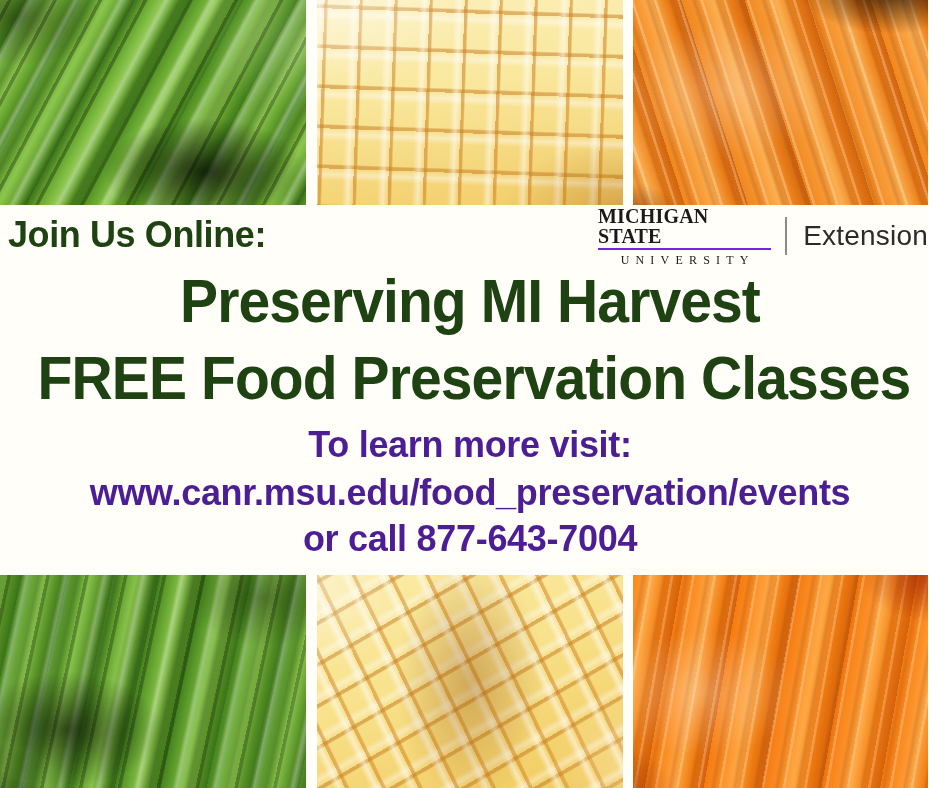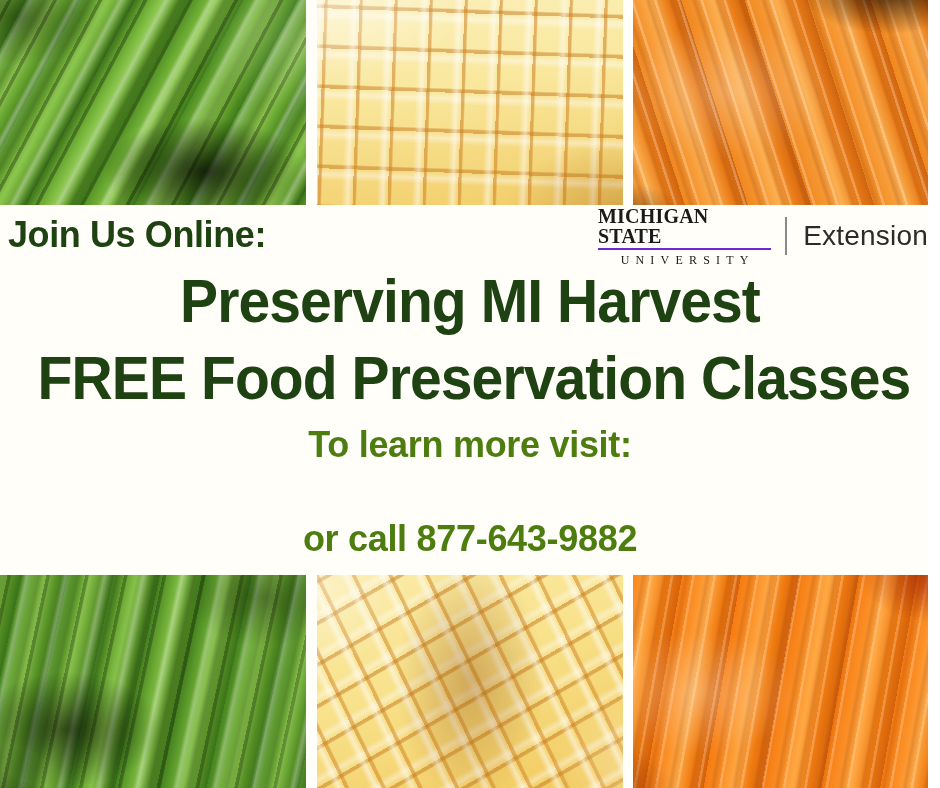--- a/index.html
+++ b/index.html
@@ -161,21 +161,21 @@
   .headline-2 {
     top: 342px;
     font-size: 62px;
     letter-spacing: -1px;
   }
   .cta {
     position: absolute;
     left: 0;
     width: 940px;
     text-align: center;
-    color: #4d7c0f;
+    color: #4c1d95;
     font-weight: bold;
     white-space: nowrap;
   }
   .cta-1 { top: 424px; font-size: 36px; letter-spacing: -0.3px; }
   .cta-2 { top: 472px; font-size: 36px; letter-spacing: -0.3px; }
   .cta-3 { top: 518px; font-size: 36px; letter-spacing: -0.3px; }
 
   
   .msu-logo {
     position: absolute;
@@ -256,22 +256,23 @@
     <div class="msu-divider"></div>
     <div class="msu-ext">Extension</div>
   </div>
 
   <div class="headline headline-1">Preserving MI Harvest</div>
 
   <div class="headline headline-2">FREE Food Preservation Classes</div>
 
   <div class="cta cta-1">To learn more visit:</div>
 
-
-  <div class="cta cta-3">or call 877-643-9882</div>
+  <div class="cta cta-2">www.canr.msu.edu/food_preservation/events</div>
+
+  <div class="cta cta-3">or call 877-643-7004</div>
 
   <div class="photo" style="left:0;top:575px;width:306px;height:213px;">
     <div class="tex beans-base2"></div>
     <div class="tex beans-shade2"></div>
   </div>
 
   <div class="photo" style="left:317px;top:575px;width:306px;height:213px;">
     <div class="tex corn-diag"></div>
     <div class="tex corn-shade2"></div>
   </div>

